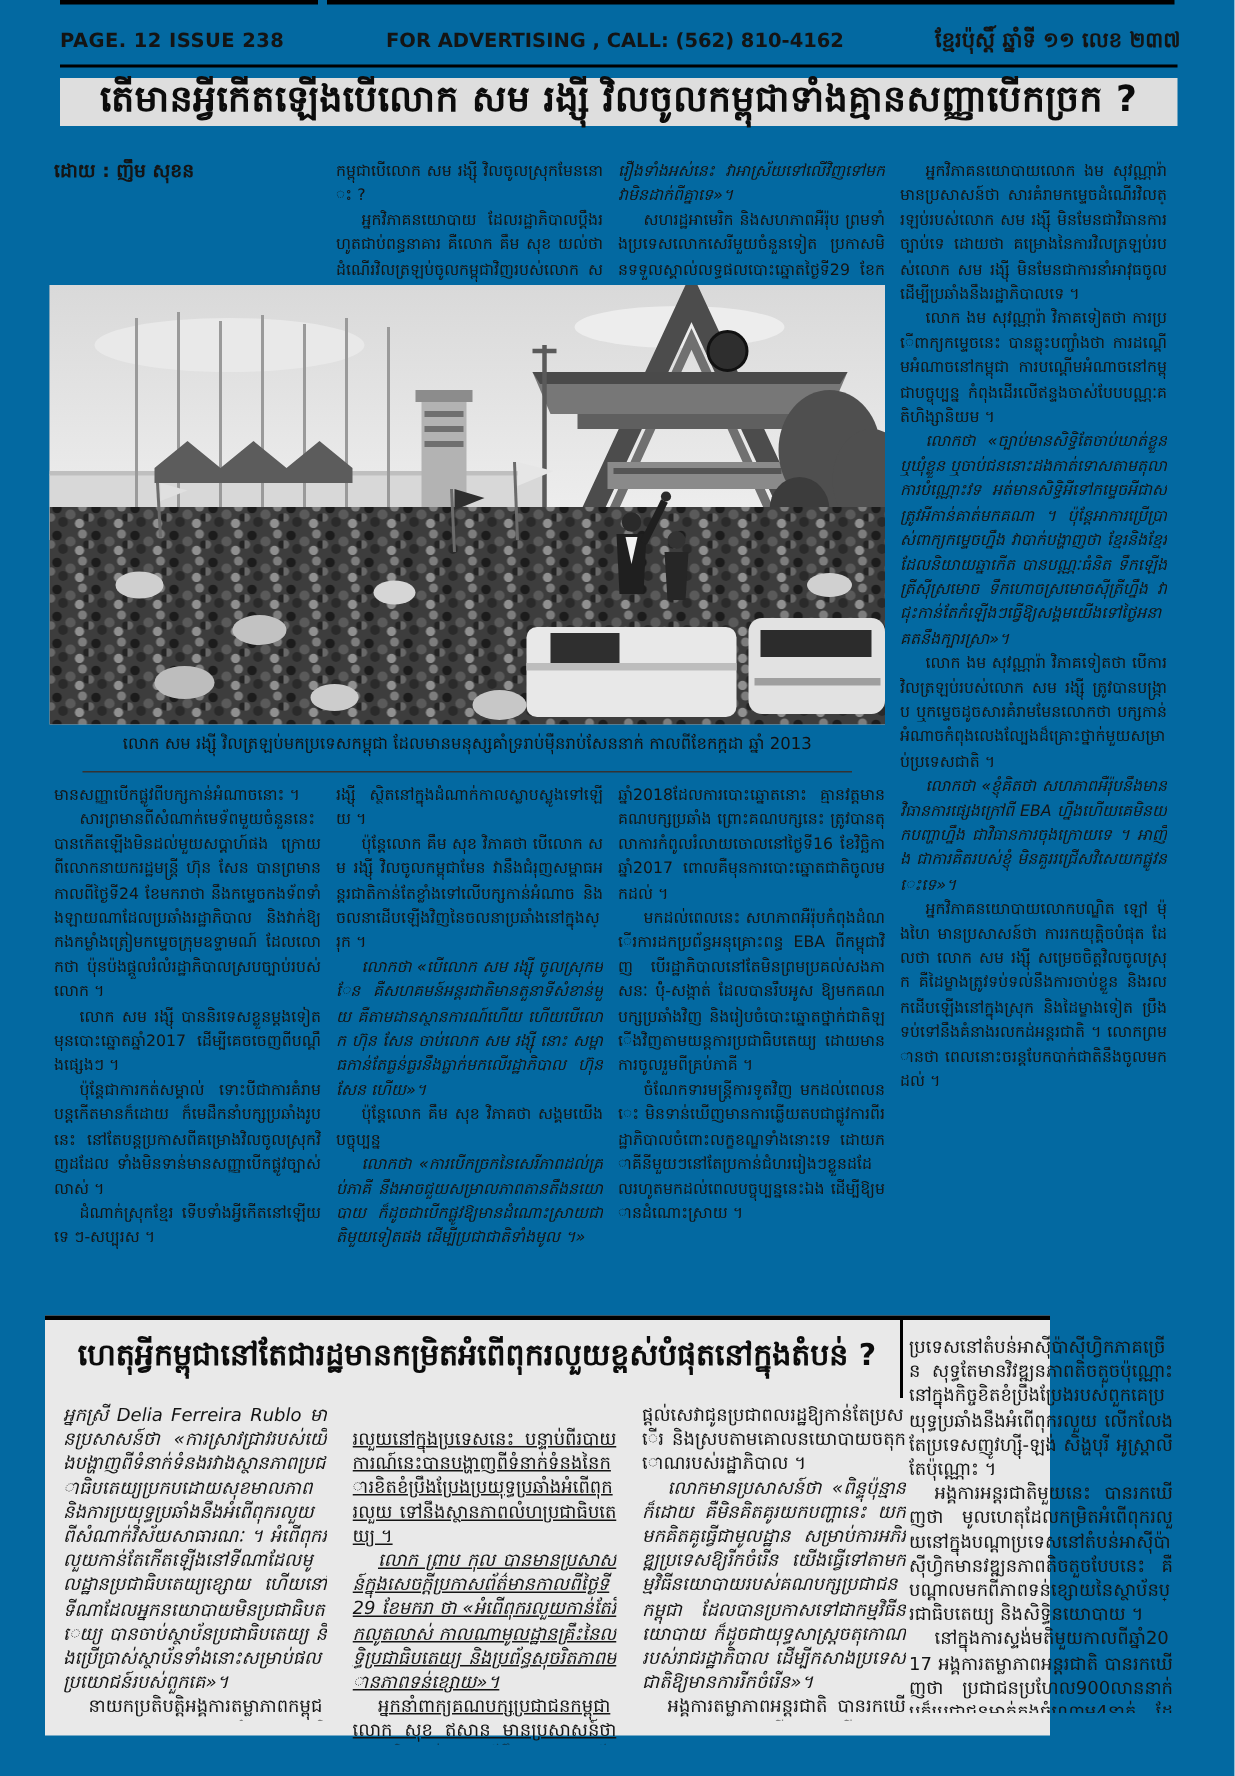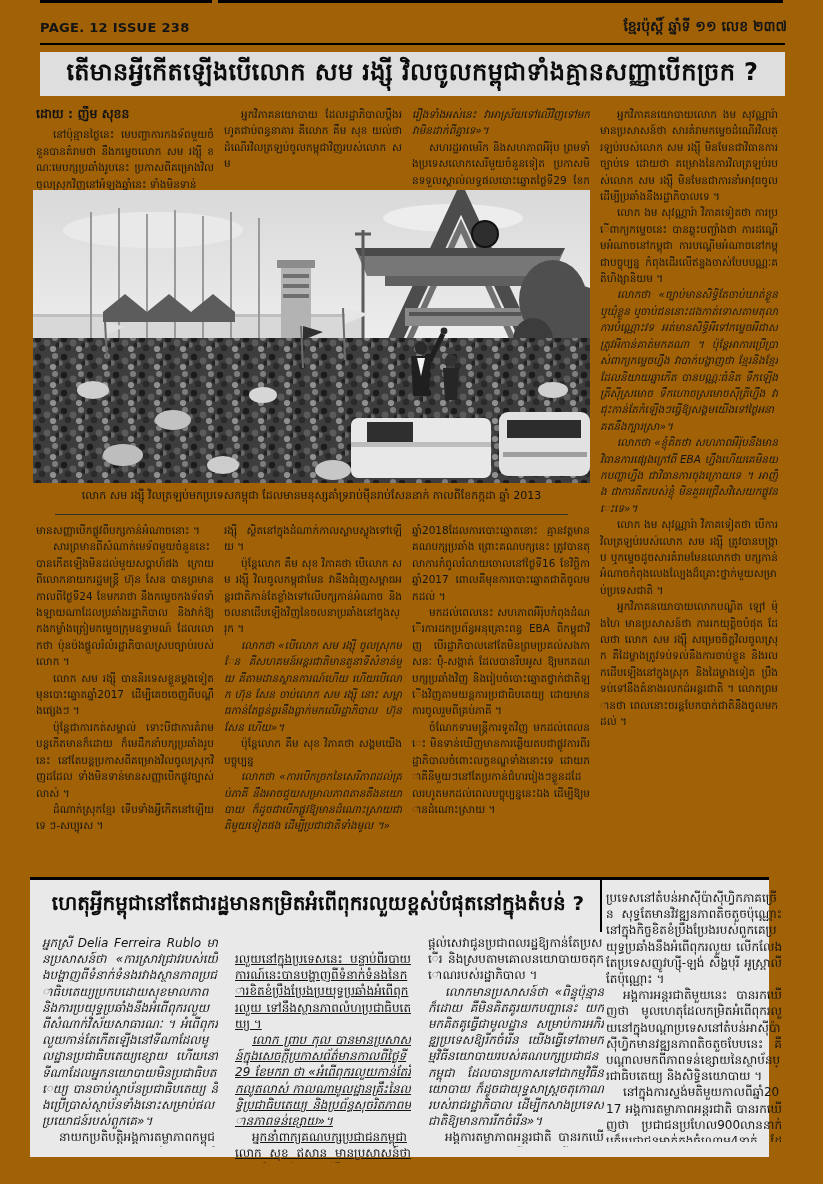--- a/index.html
+++ b/index.html
@@ -1,30 +1,30 @@
 <!DOCTYPE html>
 <html><head>
 <meta charset="utf-8">
 <style>
   html,body{margin:0;padding:0;background:#ffffff;}
   .page{
     position:relative;width:823px;height:1184px;overflow:hidden;
-    background:#a16207;color:#141414;
+    background:#0369a1;color:#141414;
     font-family:"DejaVu Sans","Liberation Sans",sans-serif;
   }
   
   .edge{position:absolute;top:0;height:3px;background:#000;}
   
   .hdr-left{position:absolute;top:20px;left:40px;font-size:13px;font-weight:bold;letter-spacing:.3px;}
   .hdr-mid{position:absolute;top:20px;left:250px;width:320px;text-align:center;font-size:13px;font-weight:bold;}
   .hdr-right{position:absolute;top:17px;right:36px;font-size:14px;font-weight:bold;}
   .hdr-rule{position:absolute;top:43px;left:40px;width:745px;height:2px;background:#000;}
   
   .headline-bar{
-    position:absolute;top:52px;left:40px;width:745px;height:44px;
+    position:absolute;top:52px;left:40px;width:745px;height:32px;
     background:#dedede;display:flex;align-items:center;justify-content:center;
   }
   .headline-bar h1{margin:0;font-size:24px;font-weight:bold;color:#0c0c0c;letter-spacing:.4px;white-space:nowrap;}
   
   .col{
     position:absolute;width:178px;font-size:10.5px;line-height:16.4px;
     text-align:justify;overflow:hidden;word-break:break-all;overflow-wrap:anywhere;
   }
   .para{margin:0;text-indent:17px;}
   .para.cont{text-indent:0;}
@@ -33,64 +33,63 @@
   
   .photo{position:absolute;left:33px;top:190px;width:557px;height:293px;background:#bbb;}
   .photo svg{display:block;}
   .caption{
     position:absolute;left:33px;top:488px;width:557px;text-align:center;
     font-size:11px;line-height:15px;color:#111;
   }
   .caption-rule{position:absolute;left:55px;top:514px;width:513px;height:1px;background:#333;}
   
   .box2{
-    position:absolute;left:30px;top:877px;width:739px;height:280px;
+    position:absolute;left:30px;top:877px;width:670px;height:280px;
     background:#e9e9e9;border-top:3px solid #000;box-sizing:border-box;
   }
   .box2 .h2wrap{position:absolute;left:8px;top:10px;width:560px;text-align:center;}
   .box2 h2{margin:0;font-size:20px;font-weight:bold;color:#0c0c0c;white-space:nowrap;}
   .vdiv{position:absolute;left:570px;top:0;width:2px;height:52px;background:#000;}
   .bcol{position:absolute;width:176px;font-size:12px;line-height:16.2px;text-align:justify;
         overflow:hidden;word-break:break-all;overflow-wrap:anywhere;}
 </style>
 </head>
 <body>
 
 <div class="page">
 
   <div class="edge" style="left:40px;width:172px;"></div>
   <div class="edge" style="left:218px;width:565px;"></div>
 
   <div class="hdr-left">PAGE. 12  ISSUE 238</div>
+  <div class="hdr-mid">FOR ADVERTISING ,  CALL: (562) 810-4162</div>
   <div class="hdr-right">ខ្មែរប៉ុស្តិ៍ ឆ្នាំទី ១១ លេខ ២៣៧</div>
   <div class="hdr-rule"></div>
 
   <div class="headline-bar">
     <h1>តើមានអ្វីកើតឡើងបើលោក សម រង្ស៊ី វិលចូលកម្ពុជាទាំងគ្មានសញ្ញាបើកច្រក ?</h1>
   </div>
 
   <div class="col" style="left:36px;top:106px;height:84px;">
     <p class="byline">ដោយ : ញឹម សុខន</p>
-    <div>
-        <p class="para">នៅប៉ុន្មានថ្ងៃនេះ មេបញ្ជាការកងទ័ពមួយចំនួនបានគំរាមថា នឹងកម្ទេចលោក សម រង្ស៊ី ខណៈមេបក្សប្រឆាំងរូបនេះ ប្រកាសពីគម្រោងវិលចូលស្រុកវិញនៅអំឡុងឆ្នាំនេះ ទាំងមិនទាន់</p>
-      </div>
   </div>
   <div class="col" style="left:224px;top:106px;height:84px;">
+      <p class="para cont">កម្ពុជាបើលោក សម រង្ស៊ី វិលចូលស្រុកមែននោះ ?</p>
       <p class="para">អ្នកវិភាគនយោបាយ ដែលរដ្ឋាភិបាលប្ដឹងរហូតជាប់ពន្ធនាគារ គឺលោក គឹម សុខ យល់ថា ដំណើរវិលត្រឡប់ចូលកម្ពុជាវិញរបស់លោក សម</p>
     </div>
   <div class="col" style="left:412px;top:106px;height:84px;">
       <p class="para cont em">រឿងទាំងអស់នេះ វាអាស្រ័យទៅលើវិញទៅមក វាមិនដាក់ពីគ្នាទេ»។</p>
       <p class="para">សហរដ្ឋអាមេរិក និងសហភាពអឺរ៉ុប ព្រមទាំងប្រទេសលោកសេរីមួយចំនួនទៀត ប្រកាសមិនទទួលស្គាល់លទ្ធផលបោះឆ្នោតថ្ងៃទី29 ខែកក្កដា</p>
     </div>
   <div class="col" style="left:600px;top:106px;height:742px;">
       <p class="para">អ្នកវិភាគនយោបាយលោក ងម សុវណ្ណារ៉ា មានប្រសាសន៍ថា សារគំរាមកម្ទេចដំណើរវិលត្រឡប់របស់លោក សម រង្ស៊ី មិនមែនជាវិធានការច្បាប់ទេ ដោយថា គម្រោងនៃការវិលត្រឡប់របស់លោក សម រង្ស៊ី មិនមែនជាការនាំអាវុធចូល ដើម្បីប្រឆាំងនឹងរដ្ឋាភិបាលទេ ។</p>
       <p class="para">លោក ងម សុវណ្ណារ៉ា វិភាគទៀតថា ការប្រើពាក្យកម្ទេចនេះ បានឆ្លុះបញ្ចាំងថា ការដណ្ដើមអំណាចនៅកម្ពុជា ការបណ្ដើមអំណាចនៅកម្ពុជាបច្ចុប្បន្ន កំពុងដើរលើឥន្ទងចាស់បែបបណ្ណៈគតិហិង្សានិយម ។</p>
       <p class="para em">លោកថា «ច្បាប់មានសិទ្ធិតែចាប់ឃាត់ខ្លួន ឬឃុំខ្លួន ឬចាប់ជននោះដងកាត់ទោសតាមតុលាការបំណ្ណោះវទ អត់មានសិទ្ធិអីទៅកម្ទេចអីជាសត្រូវអីកាន់គាត់មកគណា ។ ប៉ុន្តែអាការប្រើប្រាស់ពាក្យកម្ទេចហ្នឹង វាបាក់បង្ហាញថា ខ្មែរនិងខ្មែរដែលនិយាយឆ្នាកើត បានបណ្ណៈធំនិត ទឹកឡើងត្រីស៊ីស្រមោច ទឹកហោចស្រមោចស៊ីត្រីហ្នឹង វាជុះកាន់តែកំឡើងៗធ្វើឱ្យសង្គមយើងទៅថ្ងៃអនាគតនឹងក្បារស្រា»។</p>
+      <p class="para">លោក ងម សុវណ្ណារ៉ា វិភាគទៀតថា បើការវិលត្រឡប់របស់លោក សម រង្ស៊ី ត្រូវបានបង្ក្រាប ឬកម្ទេចដូចសារគំរាមមែនលោកថា បក្សកាន់អំណាចកំពុងលេងល្បែងដ៏គ្រោះថ្នាក់មួយសម្រាប់ប្រទេសជាតិ ។</p>
       <p class="para em">លោកថា «ខ្ញុំគិតថា សហភាពអឺរ៉ុបនឹងមានវិធានការផ្សេងក្រៅពី EBA ហ្នឹងហើយគេមិនយកបញ្ហាហ្នឹង ជាវិធានការចុងក្រោយទេ ។ អាញឹង ជាការគិតរបស់ខ្ញុំ មិនគួររជ្រើសវិសេយកផ្លូវនេះទេ»។</p>
-      <p class="para">លោក ងម សុវណ្ណារ៉ា វិភាគទៀតថា បើការវិលត្រឡប់របស់លោក សម រង្ស៊ី ត្រូវបានបង្ក្រាប ឬកម្ទេចដូចសារគំរាមមែនលោកថា បក្សកាន់អំណាចកំពុងលេងល្បែងដ៏គ្រោះថ្នាក់មួយសម្រាប់ប្រទេសជាតិ ។</p>
       <p class="para">អ្នកវិភាគនយោបាយលោកបណ្ឌិត ឡៅ ម៉ុងហៃ មានប្រសាសន៍ថា ការរកយុត្តិចបំផុត ដែលថា លោក សម រង្ស៊ី សម្រេចចិត្តវិលចូលស្រុក គឺដៃម្ខាងត្រូវទប់ទល់នឹងការចាប់ខ្លួន និងរលកដើបឡើងនៅក្នុងស្រុក និងដៃម្ខាងទៀត ប្រឹងទប់ទៅនឹងគំនាងរលកដ់អន្តរជាតិ ។ លោកព្រមានថា ពេលនោះចរន្តបែកបាក់ជាតិនឹងចូលមកដល់ ។</p>
     </div>
 
   <div class="photo">
     <svg width="557" height="293" viewBox="0 0 557 293" xmlns="http://www.w3.org/2000/svg">
       <defs>
         <linearGradient id="sky" x1="0" y1="0" x2="0" y2="1">
           <stop offset="0" stop-color="#d9d9d9"></stop>
             <stop offset="1" stop-color="#f0f0f0"></stop>
         </linearGradient>

